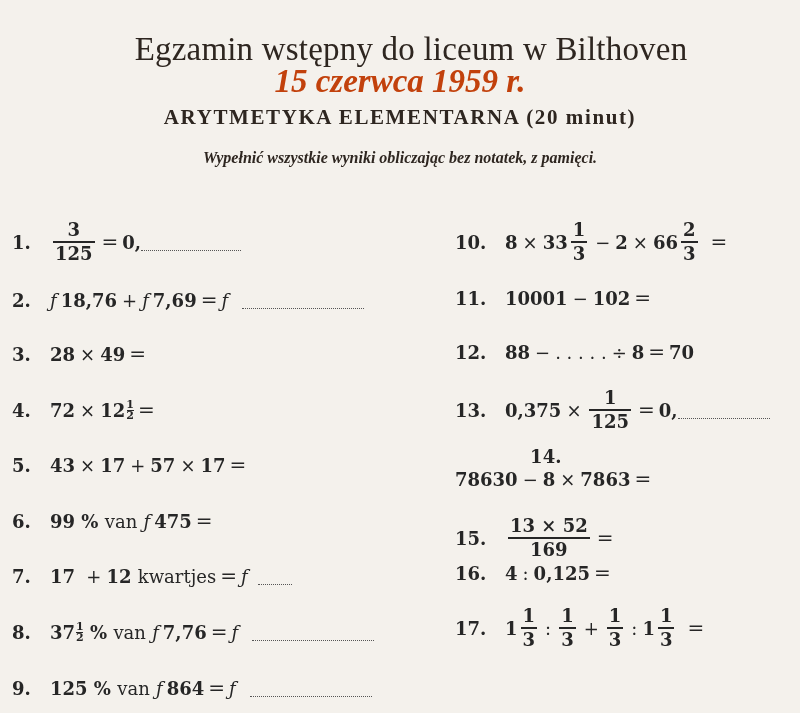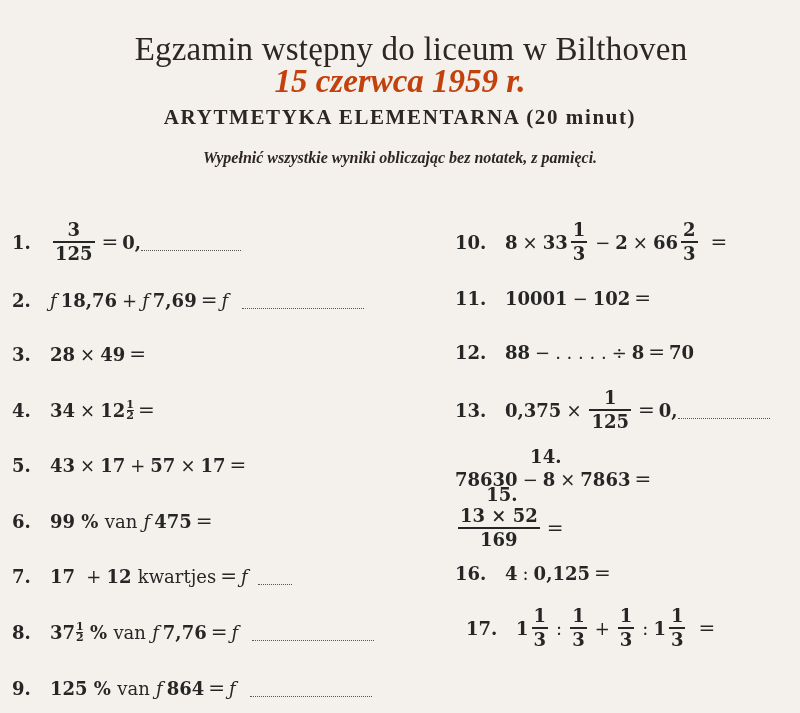--- a/index.html
+++ b/index.html
@@ -102,21 +102,21 @@
     <span>28</span>
       <span class="op">×</span>
       <span>49</span>
     <span class="eq">=</span>
   </span>
 </div>
 
 <div class="problem" style="left:12px;top:390px;">
   <span class="num">4.</span>
   <span class="expr">
-    <span>34</span>
+    <span>72</span>
       <span class="op">×</span>
     <span class="mixed">
         <span>12</span>
       <span class="small-frac">
           <span>1</span>
           <span class="bar"></span>
           <span>2</span>
         </span>
     </span>
     <span class="eq">=</span>
@@ -259,21 +259,21 @@
   <span class="expr">
     <span>78630</span>
       <span class="op">−</span>
     <span>8</span>
       <span class="op">×</span>
       <span>7863</span>
     <span class="eq">=</span>
   </span>
 </div>
 
-<div class="problem" style="left:455px;top:484px;flex-direction:column;">
+<div class="problem" style="left:455px;top:518px;">
   <span class="num r">15.</span>
   <span class="expr">
     <span class="frac">
         <span class="n">13 × 52</span>
         <span class="bar"></span>
         <span class="d">169</span>
       </span>
     <span class="eq">=</span>
   </span>
 </div>
@@ -281,21 +281,21 @@
 <div class="problem" style="left:455px;top:553px;">
   <span class="num r">16.</span>
   <span class="expr">
     <span>4</span>
       <span class="op">:</span>
       <span>0,125</span>
     <span class="eq">=</span>
   </span>
 </div>
 
-<div class="problem" style="left:466px;top:608px;">
+<div class="problem" style="left:455px;top:608px;">
   <span class="num r">17.</span>
   <span class="expr">
     <span class="mixed">
         <span>1</span>
       <span class="frac">
           <span class="n">1</span>
           <span class="bar"></span>
           <span class="d">3</span>
         </span>
     </span>

